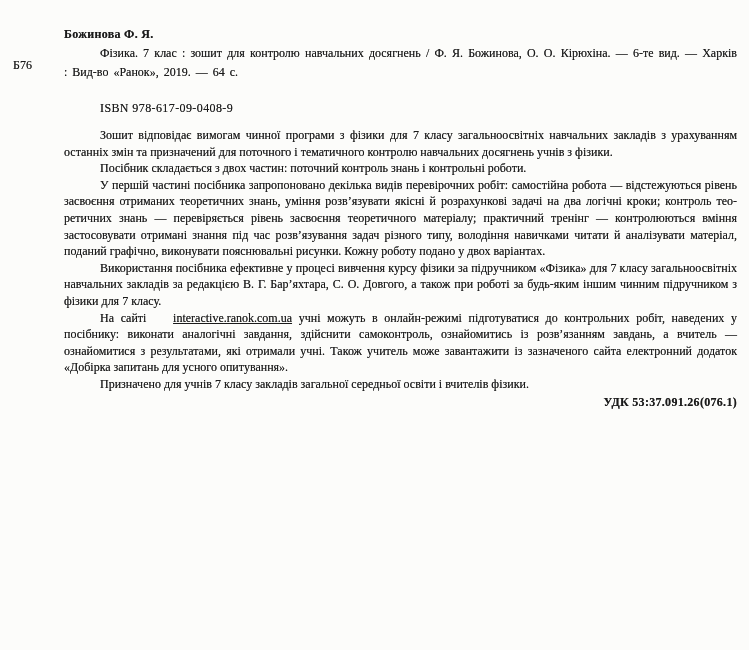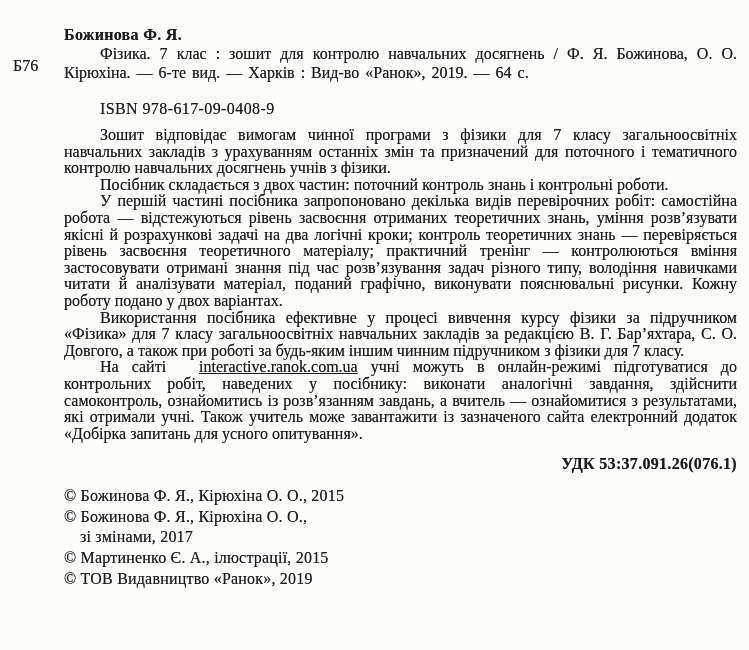--- a/index.html
+++ b/index.html
@@ -3,21 +3,21 @@
 <meta charset="utf-8">
 <style>
   html,body{margin:0;padding:0;background:#e8e8e6;}
   .page{
     position:relative;
     width:749px;height:650px;
     margin:0 auto;
     background:#fcfcfa;
     color:#1b1b1b;
     font-family:"Liberation Serif","DejaVu Serif",serif;
-    font-size:16px;
+    font-size:12px;
     overflow:hidden;
     text-shadow:0 0 .6px rgba(25,25,25,.65);
   }
   .content{padding:25px 12px 0 64px;}
   p{margin:0;}
   .author{
     font-weight:bold;
     line-height:19px;
     letter-spacing:.3px;
   }
@@ -43,21 +43,21 @@
     line-height:16.6px;
     text-align:justify;
     text-indent:36px;
   }
   .term{}
   .url{text-decoration:underline;margin-left:20px;}
   .udc{
     font-weight:bold;
     text-align:right;
     line-height:17px;
-    margin-top:13px;
+    margin-top:1px;
     letter-spacing:.3px;
   }
   .copyright{margin-top:14px;}
   .copyright p{
     line-height:20.6px;
     letter-spacing:.2px;
   }
   .copyright .cont{padding-left:16px;}
 </style>
 </head>
@@ -80,26 +80,20 @@
 
       <p>Посібник складається з двох частин: поточний контроль знань і контрольні роботи.</p>
 
       <p><span>У першій частині посібника запропоновано декілька видів перевірочних робіт: </span><span class="term">самостійна робота</span><span> — відстежуються рівень засвоєння отриманих теоретичних знань, уміння розв’язувати якісні й розрахункові задачі на два логічні кроки; </span><span class="term">контроль тео­ретичних знань</span><span> — перевіряється рівень засвоєння теоретичного матеріалу; </span><span class="term">практичний тренінг</span><span> — контролюються вміння застосовувати отримані знання під час розв’язування задач різного типу, володіння навичками читати й аналізувати матеріал, поданий графічно, виконувати пояснювальні рисунки. Кожну роботу подано у двох варіантах.</span></p>
 
 
       <p>Використання посібника ефективне у процесі вивчення курсу фізики за під­ручником «Фізика» для 7 класу загальноосвітніх навчальних закладів за редакцією В. Г. Бар’яхтара, С. О. Довгого, а також при роботі за будь-яким іншим чинним під­ручником з фізики для 7 класу.</p>
 
       <p><span>На сайті </span><span class="url">interactive.ranok.com.ua</span><span> учні можуть в онлайн-режимі підготуватися до контрольних робіт, наведених у посібнику: виконати аналогічні завдання, здійснити самоконтроль, ознайомитись із розв’язанням завдань, а вчитель — ознайомитися з ре­зультатами, які отримали учні. Також учитель може завантажити із зазначеного сайта електронний додаток «Добірка запитань для усного опитування».</span></p>
 
+      <p>Призначено для учнів 7 класу закладів загальної середньої освіти і вчителів фізики.</p>
     </div>
 
     <p class="udc">УДК 53:37.091.26(076.1)</p>
 
-    <div class="copyright">
-      <p>© Божинова Ф. Я., Кірюхіна О. О., 2015</p>
-      <p>© Божинова Ф. Я., Кірюхіна О. О.,</p>
-      <p class="cont">зі змінами, 2017</p>
-      <p>© Мартиненко Є. А., ілюстрації, 2015</p>
-      <p>© ТОВ Видавництво «Ранок», 2019</p>
-    </div>
 
   </div>
 </div>
 
 </body></html>

